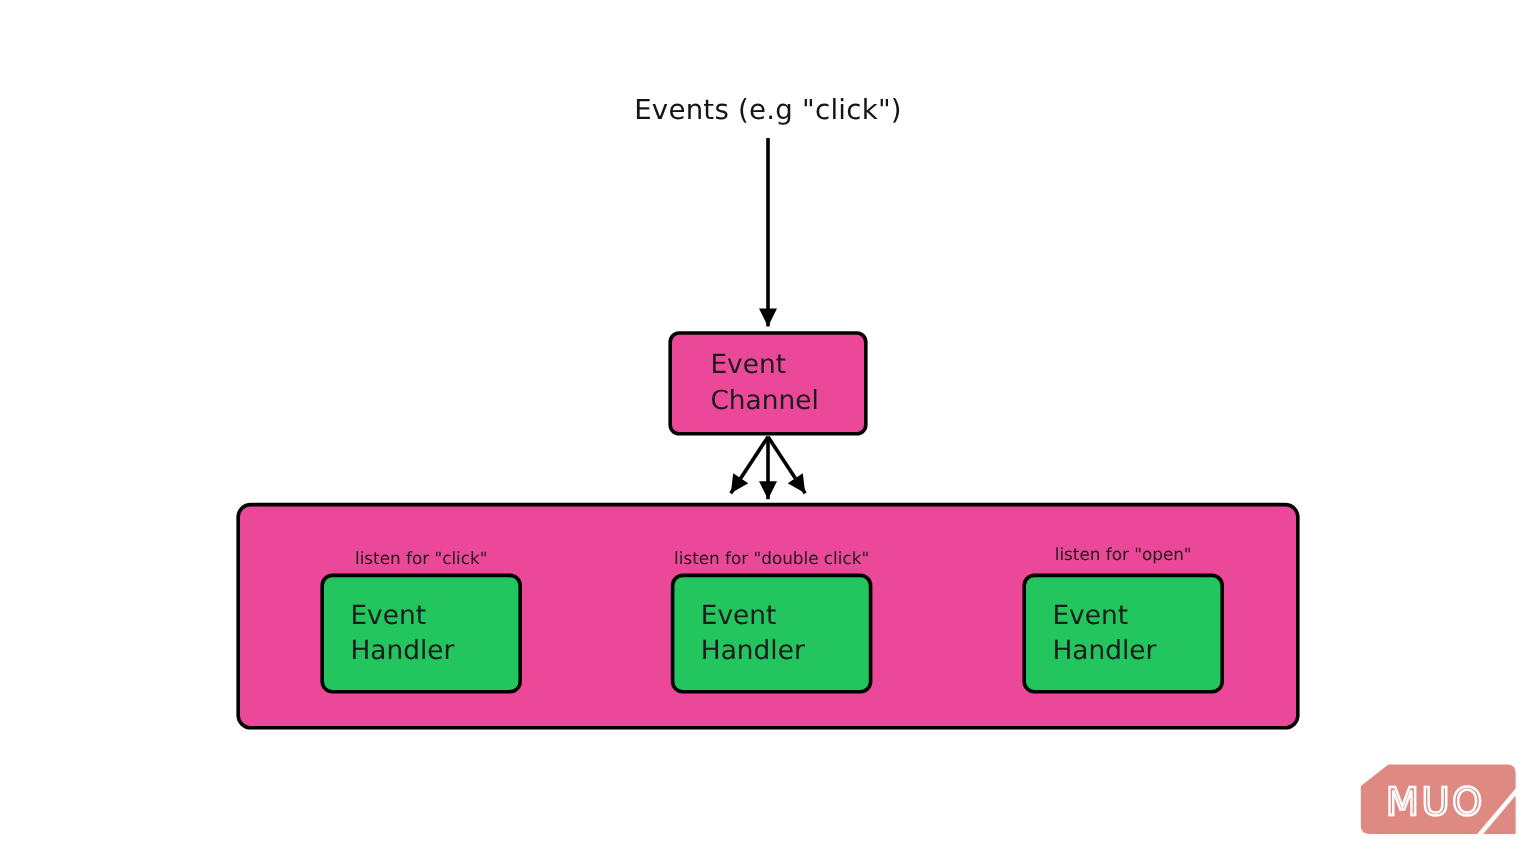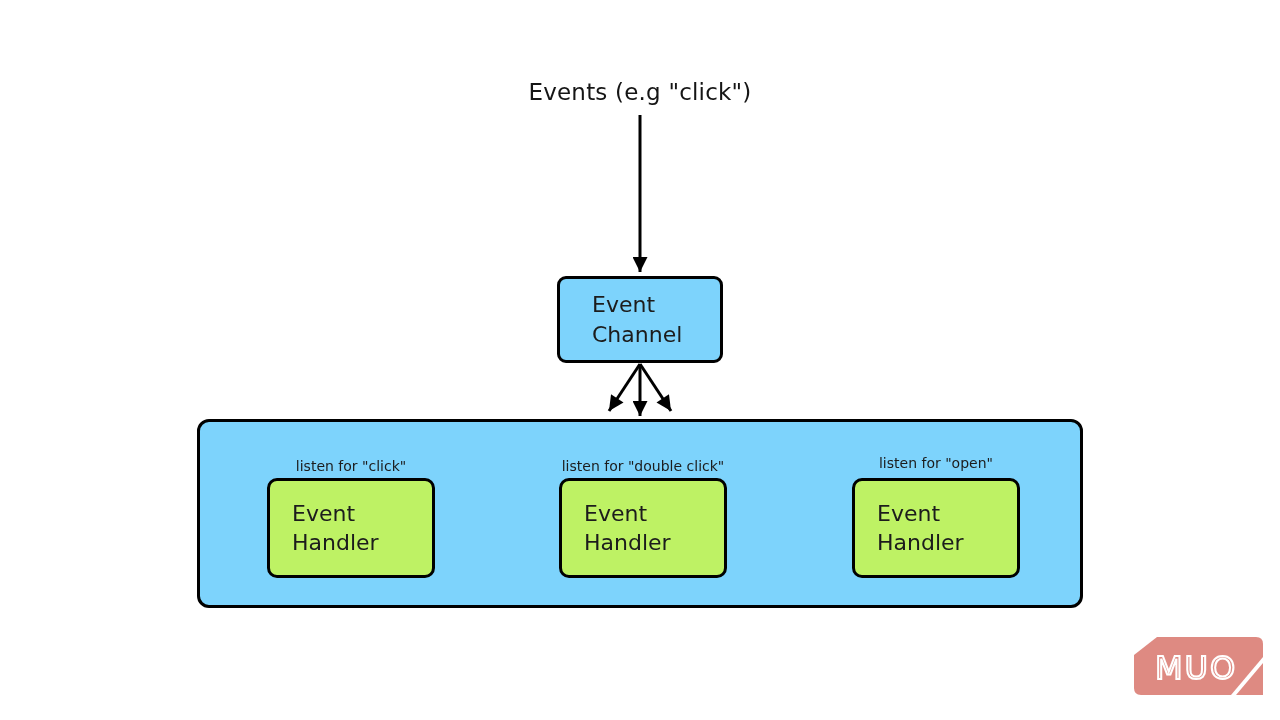--- a/index.html
+++ b/index.html
@@ -7,42 +7,42 @@
     position:relative;width:1280px;height:720px;background:#ffffff;
     font-family:"DejaVu Sans","Liberation Sans",sans-serif;overflow:hidden;
     color:#1b1b1b;
   }
   .title{
     position:absolute;top:79px;left:0;width:100%;text-align:center;
     font-size:23px;color:#151515;letter-spacing:0.2px;
   }
   .arrows{position:absolute;top:0;left:0;pointer-events:none;}
   .box{
-    position:absolute;border:3px solid #000;background:#7dd3fc;
+    position:absolute;border:3px solid #000;background:#ec4899;
     box-sizing:border-box;
   }
   .channel-box{
     left:557px;top:276px;width:166px;height:87px;border-radius:9px;
     display:flex;align-items:center;
   }
   .channel-box .box-label{
     padding-left:32px;padding-right:16px;font-size:22px;line-height:1.32;color:#1c1c1c;
   }
   .outer-box{
     left:197px;top:419px;width:886px;height:189px;border-radius:12px;
   }
   .handler-group{position:absolute;width:200px;text-align:center;}
   .listen-label{
     font-size:14px;color:#1c1c1c;height:18px;line-height:18px;margin-bottom:3px;
     white-space:nowrap;
   }
   .handler-group.g3 .listen-label{margin-bottom:6px;}
   .handler-box{
     position:relative;margin:0 auto;width:168px;height:100px;border:3px solid #000;
-    border-radius:10px;background:#bef264;box-sizing:border-box;
+    border-radius:10px;background:#22c55e;box-sizing:border-box;
     display:flex;align-items:center;text-align:left;
   }
   .handler-box .box-label{
     padding-left:22px;padding-right:18px;font-size:22px;line-height:1.32;color:#1c1c1c;
   }
   .logo{position:absolute;left:1128px;top:632px;}
 </style>
 </head>
 <body>
 

